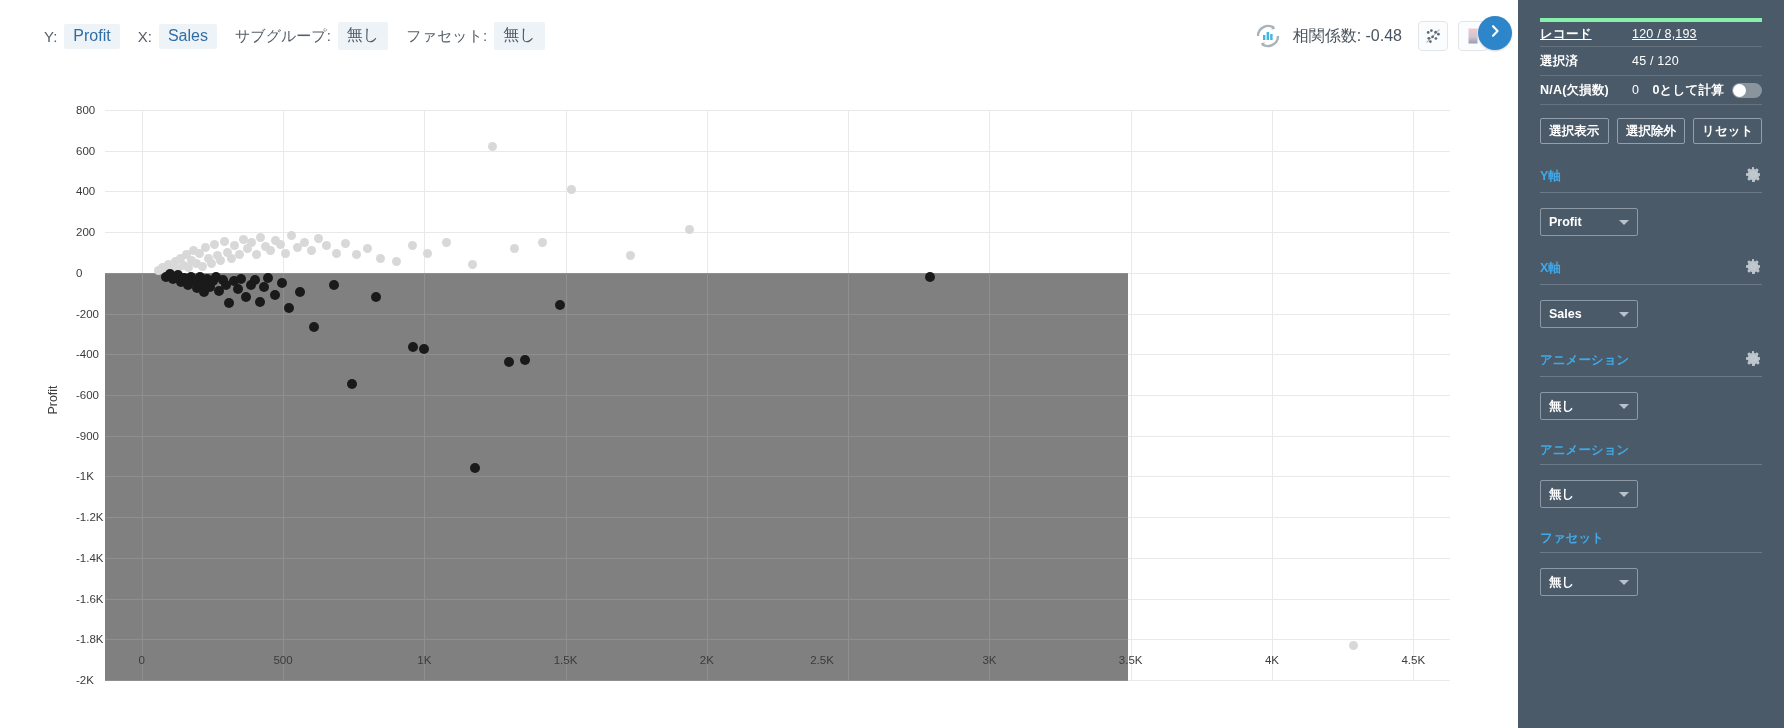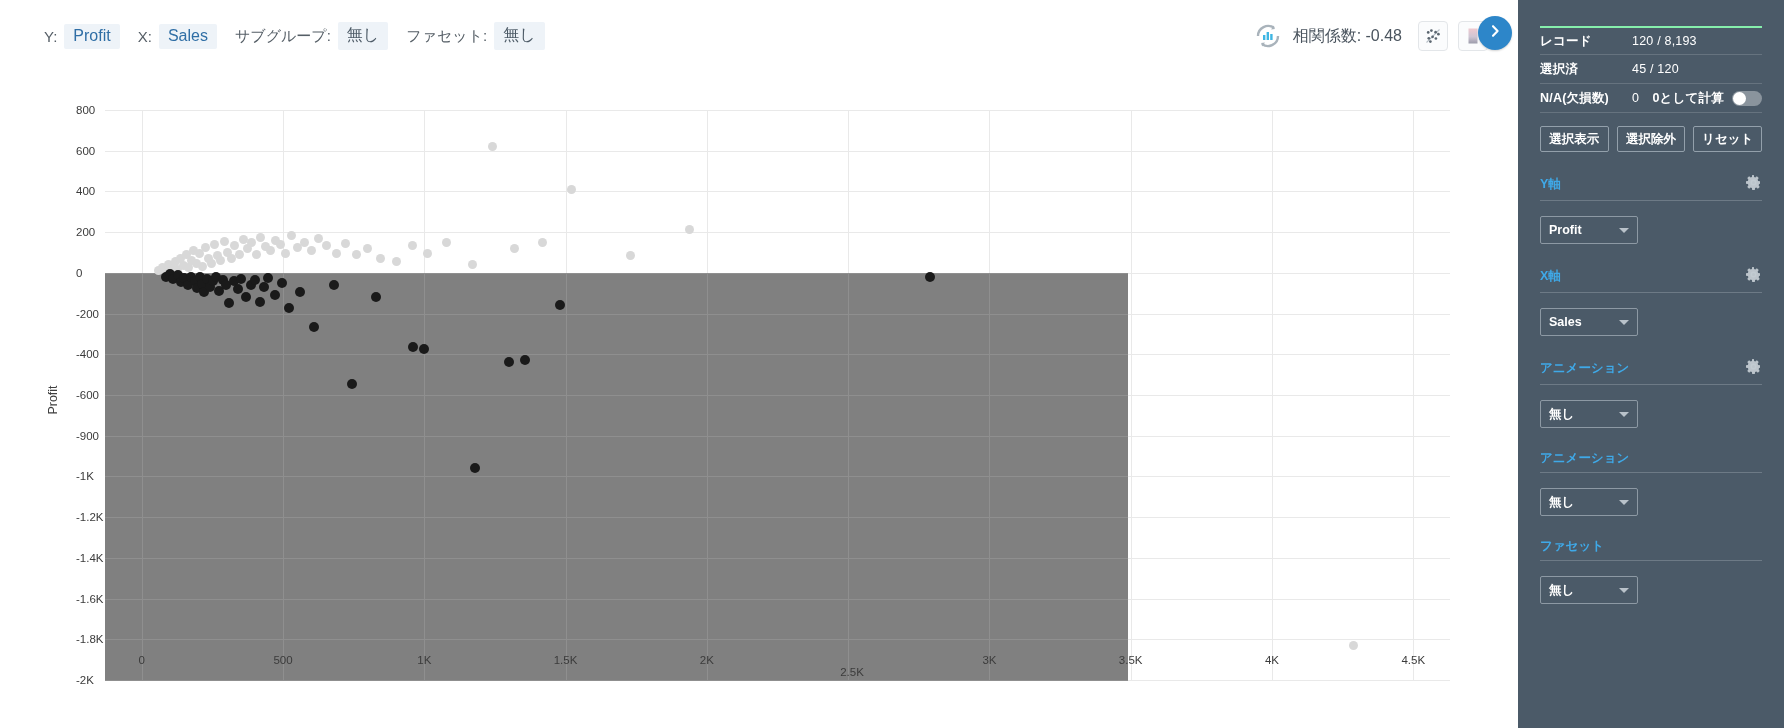--- a/index.html
+++ b/index.html
@@ -138,21 +138,21 @@
     position: relative;
   }
   .stat-row {
     display: flex; align-items: center;
     height: 29px;
     border-bottom: 1px solid #66737f;
     font-size: 12.5px;
     font-weight: bold;
     letter-spacing: .2px;
   }
-  .stat-row:first-child { border-top: 2px solid #86efac; margin-top: 26px; }
+  .stat-row:first-child { border-top: 4px solid #86efac; margin-top: 18px; text-decoration: underline; }
   .stat-key { width: 92px; color: #ffffff; }
   .stat-val { color: #ffffff; font-weight: normal; }
   .stat-extra { margin-left: auto; display: flex; align-items: center; gap: 8px; }
   .stat-extra-label { font-size: 12.5px; font-weight: bold; }
   .toggle {
     width: 30px; height: 15px; border-radius: 8px;
     background: #8a949d; position: relative; cursor: pointer;
   }
   .toggle .knob {
     position: absolute; left: 1px; top: 1px;
@@ -446,21 +446,21 @@
         <div class="ytick" style="top: 445.143px;">-1.2K</div>
         <div class="ytick" style="top: 485.857px;">-1.4K</div>
         <div class="ytick" style="top: 526.571px;">-1.6K</div>
         <div class="ytick" style="top: 567.286px;">-1.8K</div>
         <div class="ytick" style="top: 608px;">-2K</div>
         <div class="xtick" style="left: 141.733px;">0</div>
         <div class="xtick" style="left: 283.015px;">500</div>
         <div class="xtick" style="left: 424.296px;">1K</div>
         <div class="xtick" style="left: 565.578px;">1.5K</div>
         <div class="xtick" style="left: 706.859px;">2K</div>
-        <div class="xtick" style="left: 852px; margin-top: 12px;">2.5K</div>
+        <div class="xtick" style="left: 822px;">2.5K</div>
         <div class="xtick" style="left: 989.422px;">3K</div>
         <div class="xtick" style="left: 1130.7px;">3.5K</div>
         <div class="xtick" style="left: 1271.99px;">4K</div>
         <div class="xtick" style="left: 1413.27px;">4.5K</div>
       </div>
   </div>
 
   <div id="panel">
 
     <div id="stats">

